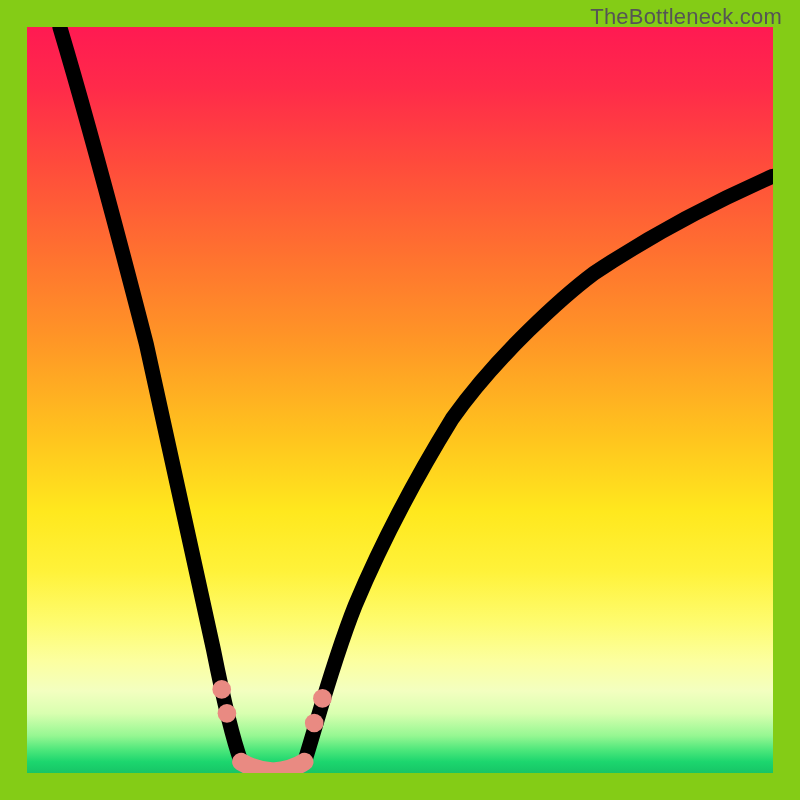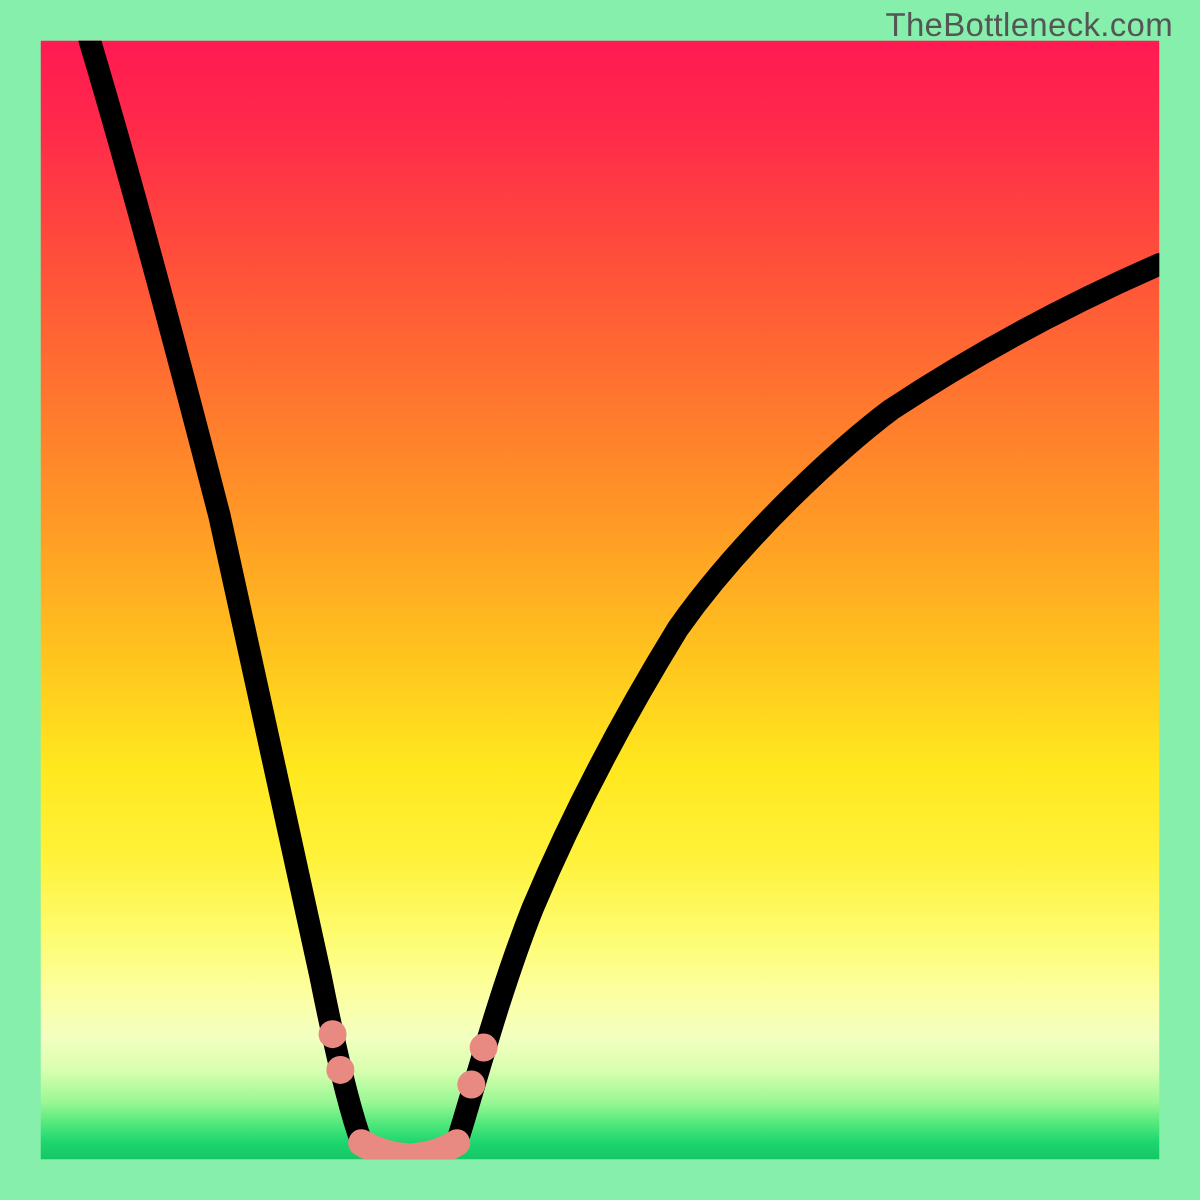--- a/index.html
+++ b/index.html
@@ -1,21 +1,21 @@
 <!DOCTYPE html>
 <html><head>
 <meta charset="utf-8">
 <style>
   * { margin: 0; padding: 0; box-sizing: border-box; }
   html, body { width: 800px; height: 800px; overflow: hidden; background: #000; }
   .container {
     position: relative;
     width: 800px;
     height: 800px;
-    background: #86efac;
+    background: #84cc16;
   }
   .watermark {
     position: absolute;
     top: 4px;
     right: 18px;
     font-family: Arial, Helvetica, sans-serif;
     font-size: 22px;
     color: #555;
     letter-spacing: 0.2px;
     z-index: 10;

